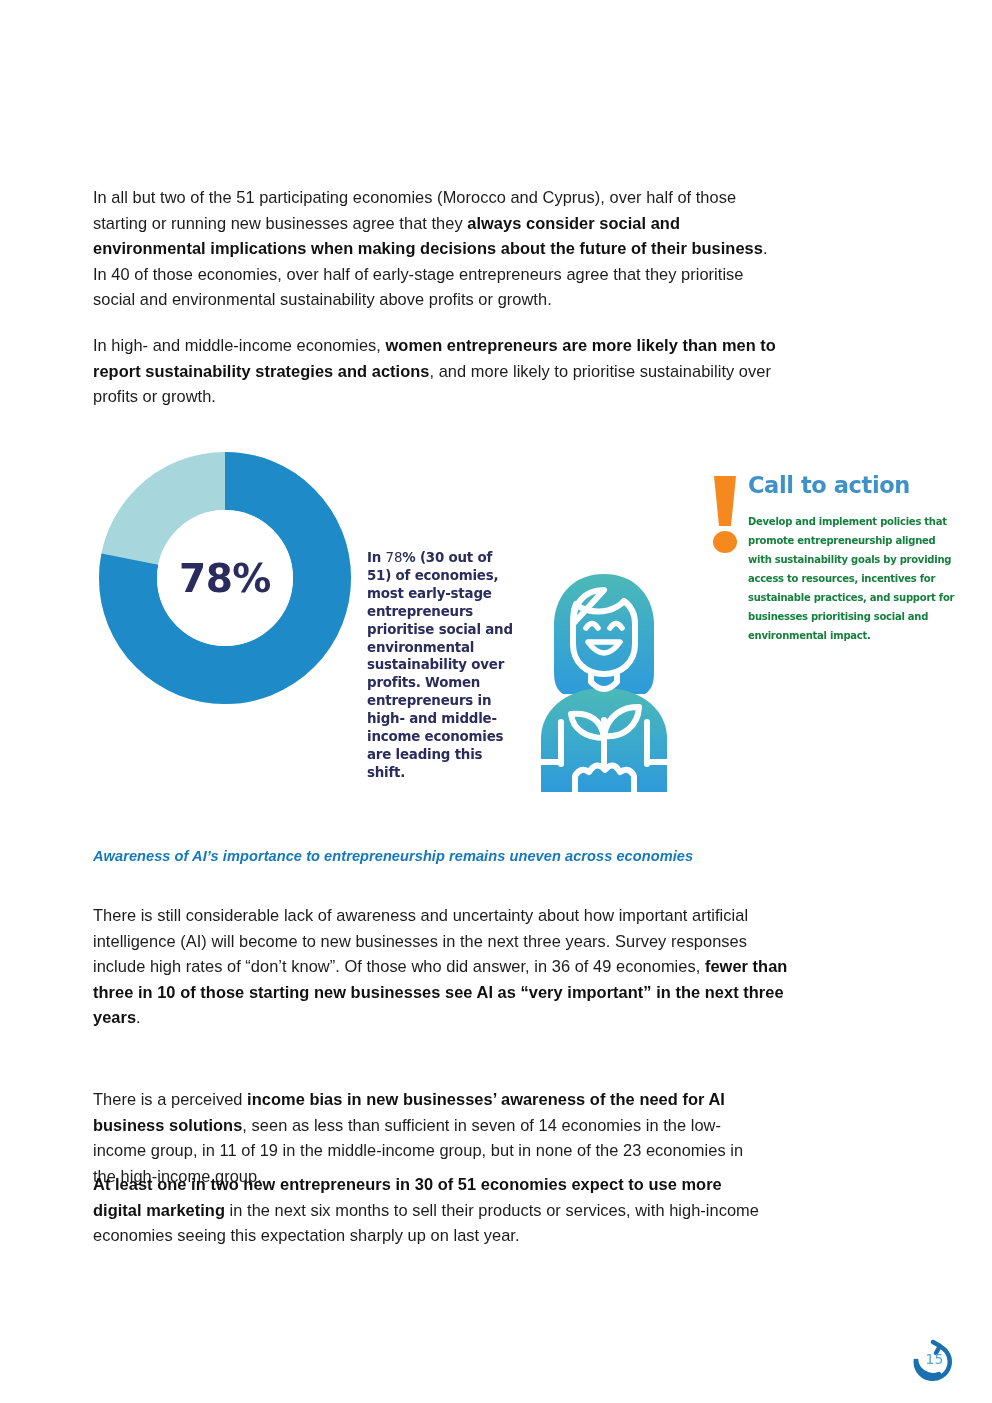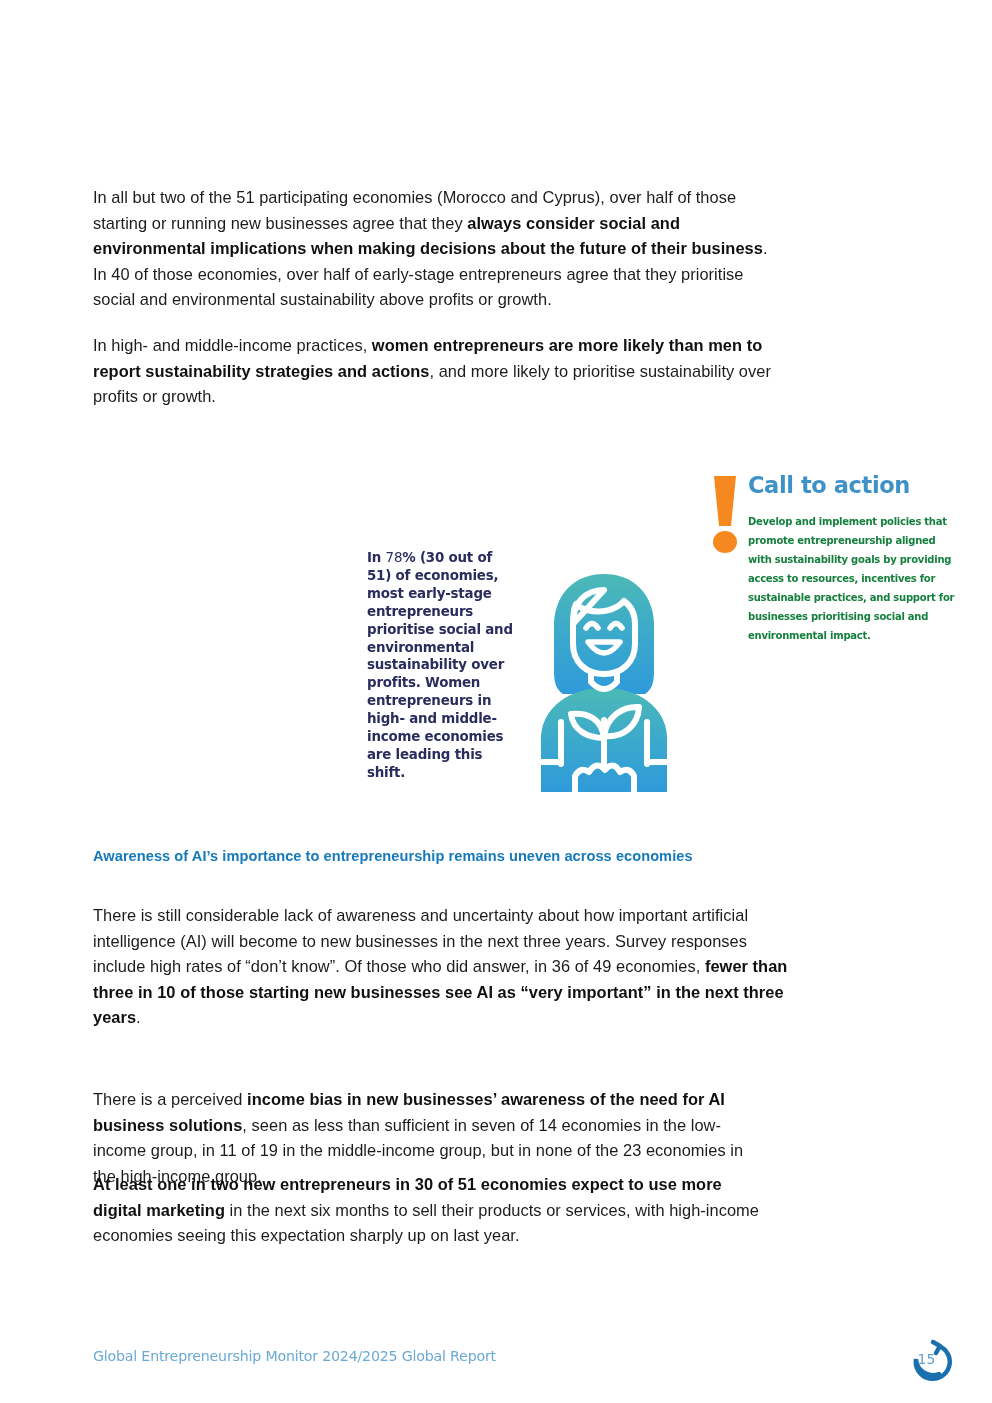--- a/index.html
+++ b/index.html
@@ -151,21 +151,21 @@
   .page-badge {
     position: absolute;
     left: 902px;
     top: 1334px;
     width: 52px;
     height: 52px;
   }
   .page-badge svg { display:block; width:52px; height:52px; }
   .page-badge-num {
     position: absolute;
-    left: 0; top: 0;
+    left: 8px; top: 0;
     width: 52px; height: 52px;
     display: flex;
     align-items: center;
     justify-content: center;
     font-family: "DejaVu Sans", sans-serif;
     font-size: 14px;
     color: #5fa3d0;
     padding-right: 3px;
     padding-bottom: 2px;
     box-sizing: border-box;
@@ -176,23 +176,34 @@
 </head>
 <body>
 
 <div class="page">
 
   <div class="para" style="top:185px;">
     <span>In all but two of the 51 participating economies (Morocco and Cyprus), over half of those starting or running new businesses agree that they </span><b>always consider social and environmental implications when making decisions about the future of their business</b><span>. In 40 of those economies, over half of early-stage entrepreneurs agree that they prioritise social and environmental sustainability above profits or growth.</span>
   </div>
 
   <div class="para" style="top:333px; width:688px;">
-    <span>In high- and middle-income practices, </span><b>women entrepreneurs are more likely than men to report sustainability strategies and actions</b><span>, and more likely to prioritise sustainability over profits or growth.</span>
-  </div>
-
+    <span>In high- and middle-income economies, </span><b>women entrepreneurs are more likely than men to report sustainability strategies and actions</b><span>, and more likely to prioritise sustainability over profits or growth.</span>
+  </div>
+
+  <div class="donut-wrap">
+    <svg class="donut-svg" viewBox="0 0 252 252">
+
+      <circle cx="126" cy="126" r="97" fill="none" stroke="#a7d7dc" stroke-width="58"></circle>
+
+      <circle cx="126" cy="126" r="97" fill="none" stroke="#1e8bc8" stroke-width="58" stroke-dasharray="475.4 134.2" stroke-dashoffset="0" transform="rotate(-90 126 126)"></circle>
+
+      <circle cx="126" cy="126" r="68" fill="#ffffff"></circle>
+    </svg>
+    <div class="donut-center-label">78%</div>
+  </div>
 
   <div class="chart-caption">
     <span>In </span><span class="hl">78</span><span>% (30 out of 51) of economies, most early-stage entrepreneurs prioritise social and environmental sustainability over profits. Women entrepreneurs in high- and middle-income economies are leading this shift.</span>
   </div>
 
   <div class="illustration">
     <svg viewBox="0 0 146 222">
       <defs>
         <linearGradient id="figGrad" x1="0" y1="0" x2="0" y2="1">
           <stop offset="0%" stop-color="#4cb9b7"></stop>
@@ -256,35 +267,34 @@
     <div class="cta-bang">
       <svg viewBox="0 0 26 80">
         <path d="M2 2 L24 2 L19 52 L7 52 Z" fill="#f5881f"></path>
         <ellipse cx="13" cy="68" rx="12" ry="11" fill="#f5881f"></ellipse>
       </svg>
     </div>
     <div class="cta-title">Call to action</div>
     <div class="cta-body">Develop and implement policies that promote entrepreneurship aligned with sustainability goals by providing access to resources, incentives for sustainable practices, and support for businesses prioritising social and environmental impact.</div>
   </div>
 
-  <div class="section-heading" style="top:845px;">Awareness of AI’s importance to entrepreneurship remains uneven across economies</div>
+  <div class="section-heading" style="top:845px;font-style:italic;">Awareness of AI’s importance to entrepreneurship remains uneven across economies</div>
 
   <div class="para" style="top:903px; width:700px;">
     <span>There is still considerable lack of awareness and uncertainty about how important artificial intelligence (AI) will become to new businesses in the next three years. Survey responses include high rates of “don’t know”. Of those who did answer, in 36 of 49 economies, </span><b>fewer than three in 10 of those starting new businesses see AI as “very important” in the next three years</b><span>.</span>
   </div>
 
   <div class="para" style="top:1087px; width:660px;">
     <span>There is a perceived </span><b>income bias in new businesses’ awareness of the need for AI business solutions</b><span>, seen as less than sufficient in seven of 14 economies in the low-income group, in 11 of 19 in the middle-income group, but in none of the 23 economies in the high-income group.</span>
   </div>
 
   <div class="para" style="top:1172px; width:680px;">
     <b>At least one in two new entrepreneurs in 30 of 51 economies expect to use more digital marketing</b><span> in the next six months to sell their products or services, with high-income economies seeing this expectation sharply up on last year.</span>
   </div>
 
-  <div class="footer-text">Global Entrepreneurship Monitor 2024/2025 Global Report</div>
 
   <div class="page-badge">
     <svg viewBox="0 0 52 52">
       <path d="M37 12
                A 17 17 0 1 1 14 25
                A 17 17 0 0 0 37 40" fill="none" stroke="#1a6fae" stroke-width="4.5" stroke-linecap="round"></path>
       <path d="M31 8 L38 12 L34 19" fill="none" stroke="#1a6fae" stroke-width="4.5" stroke-linecap="round" stroke-linejoin="round"></path>
     </svg>
     <div class="page-badge-num">15</div>
   </div>

